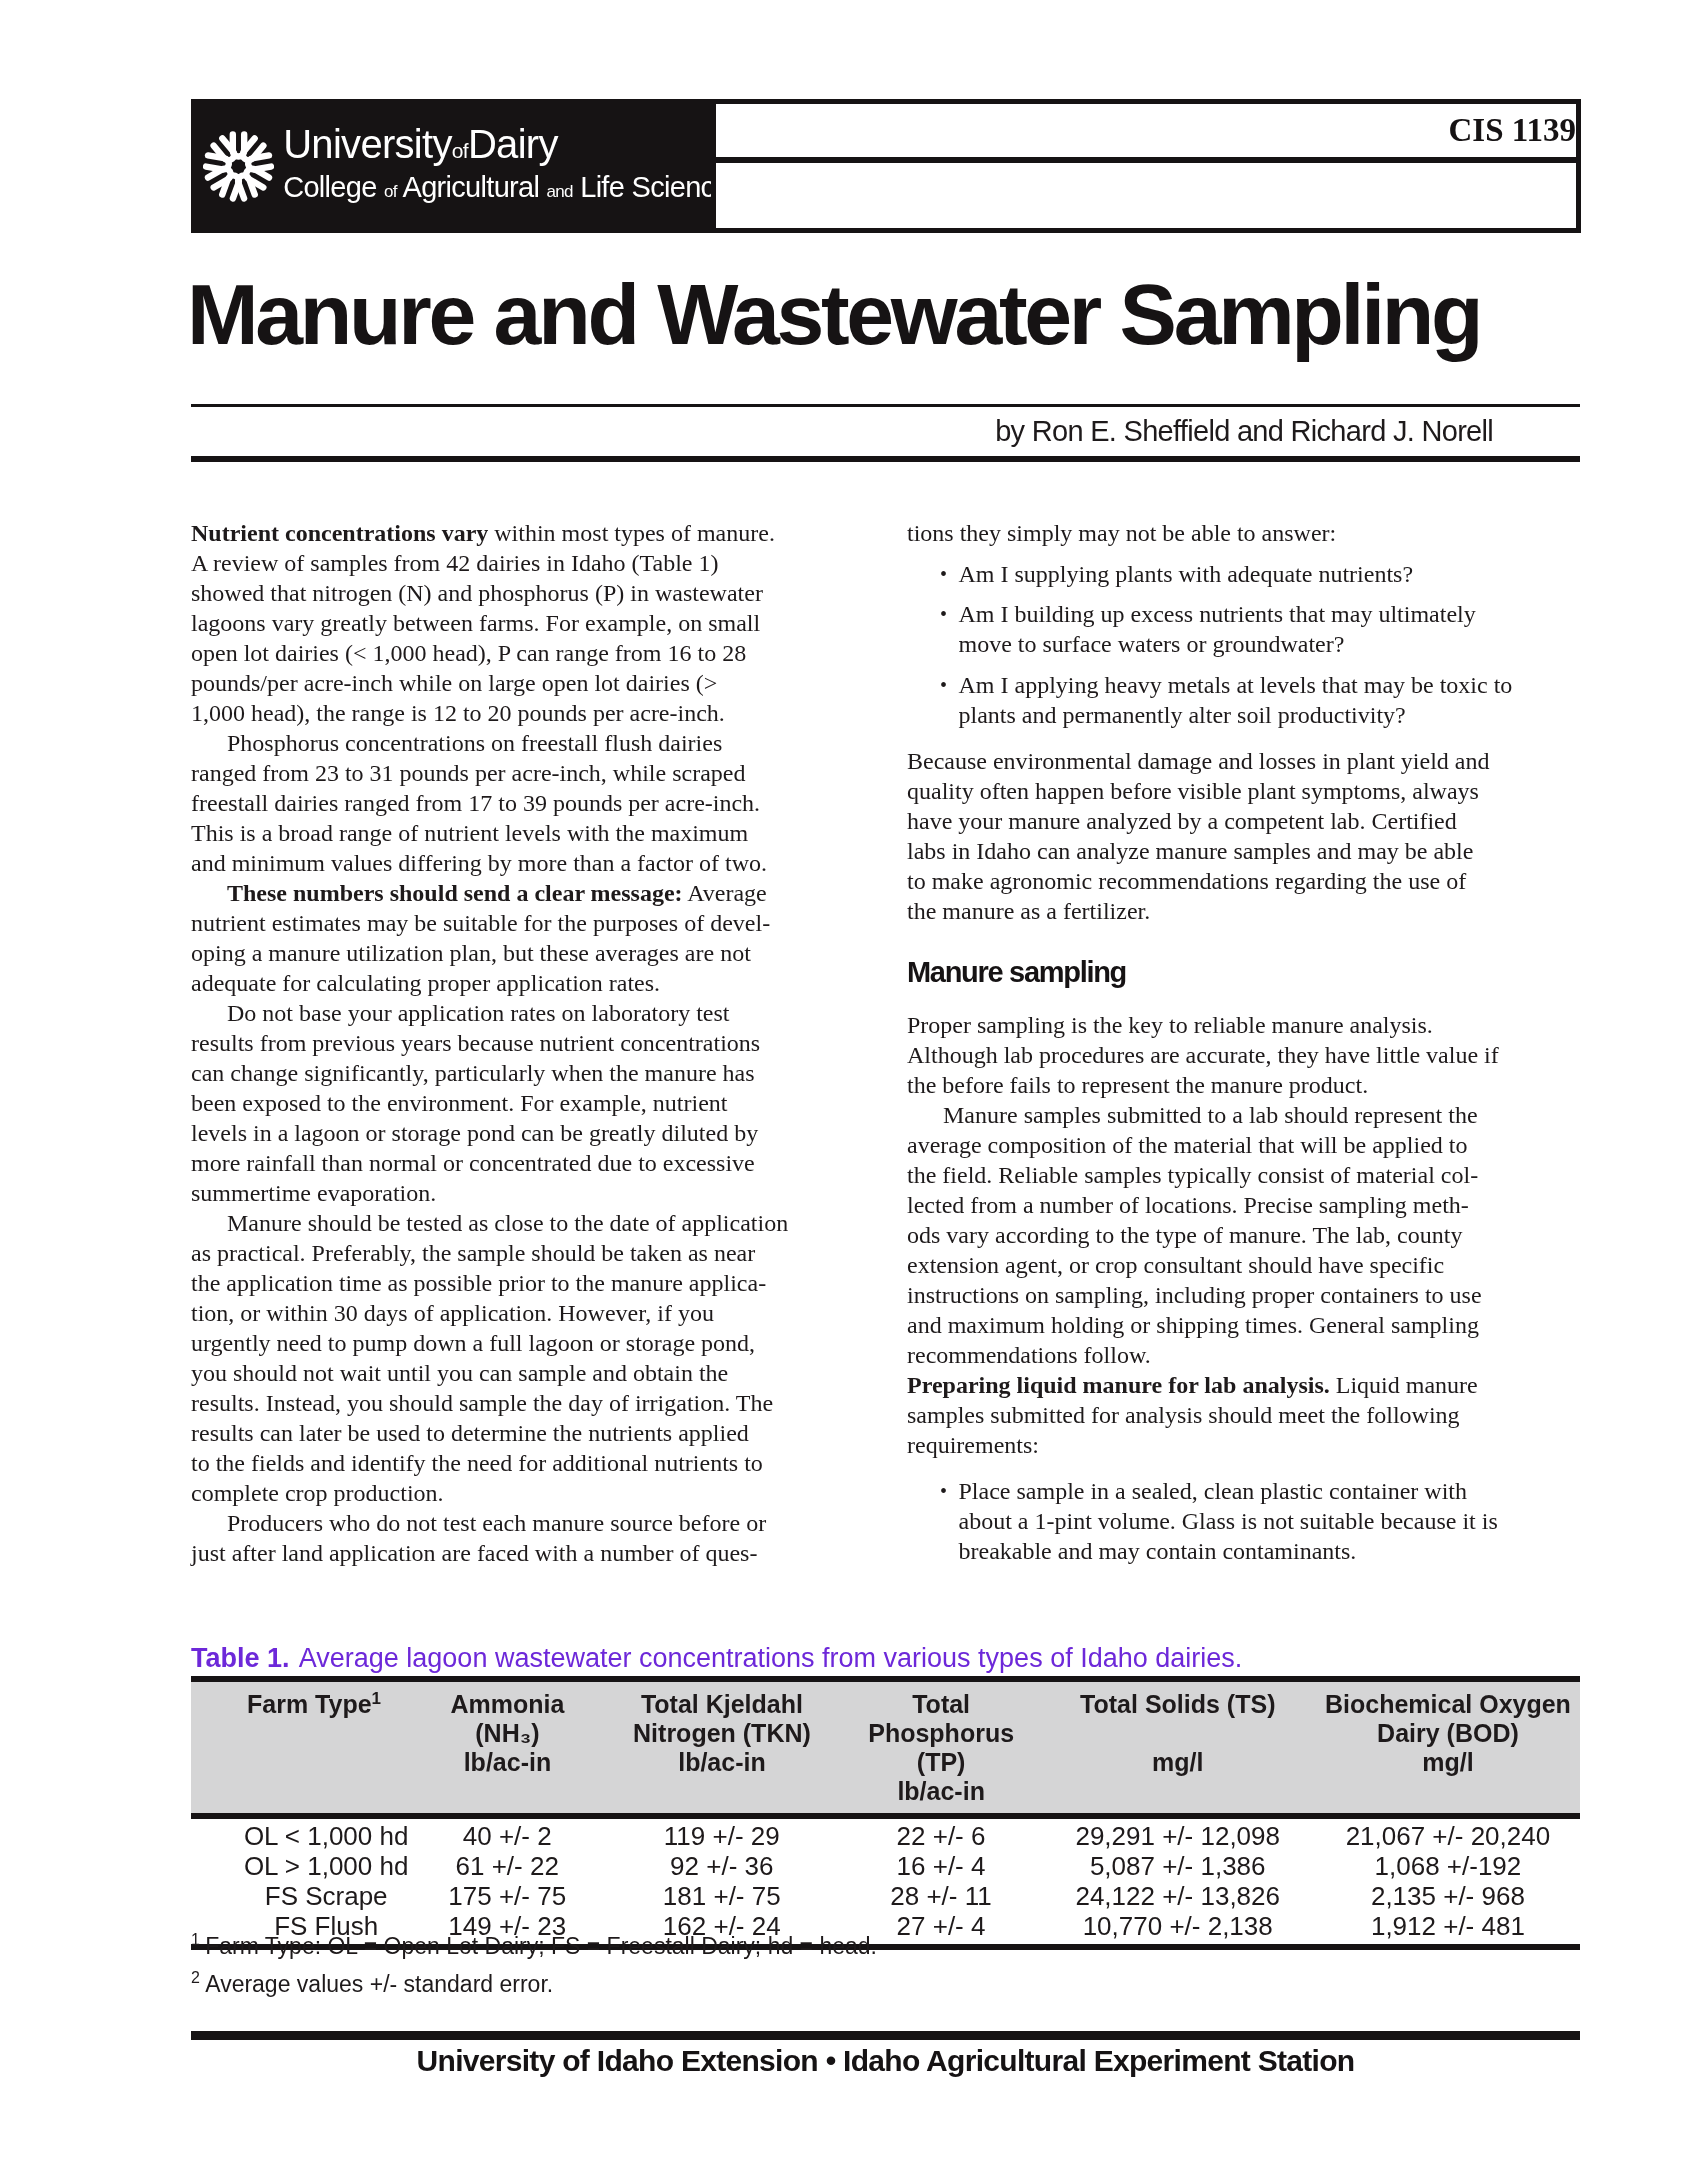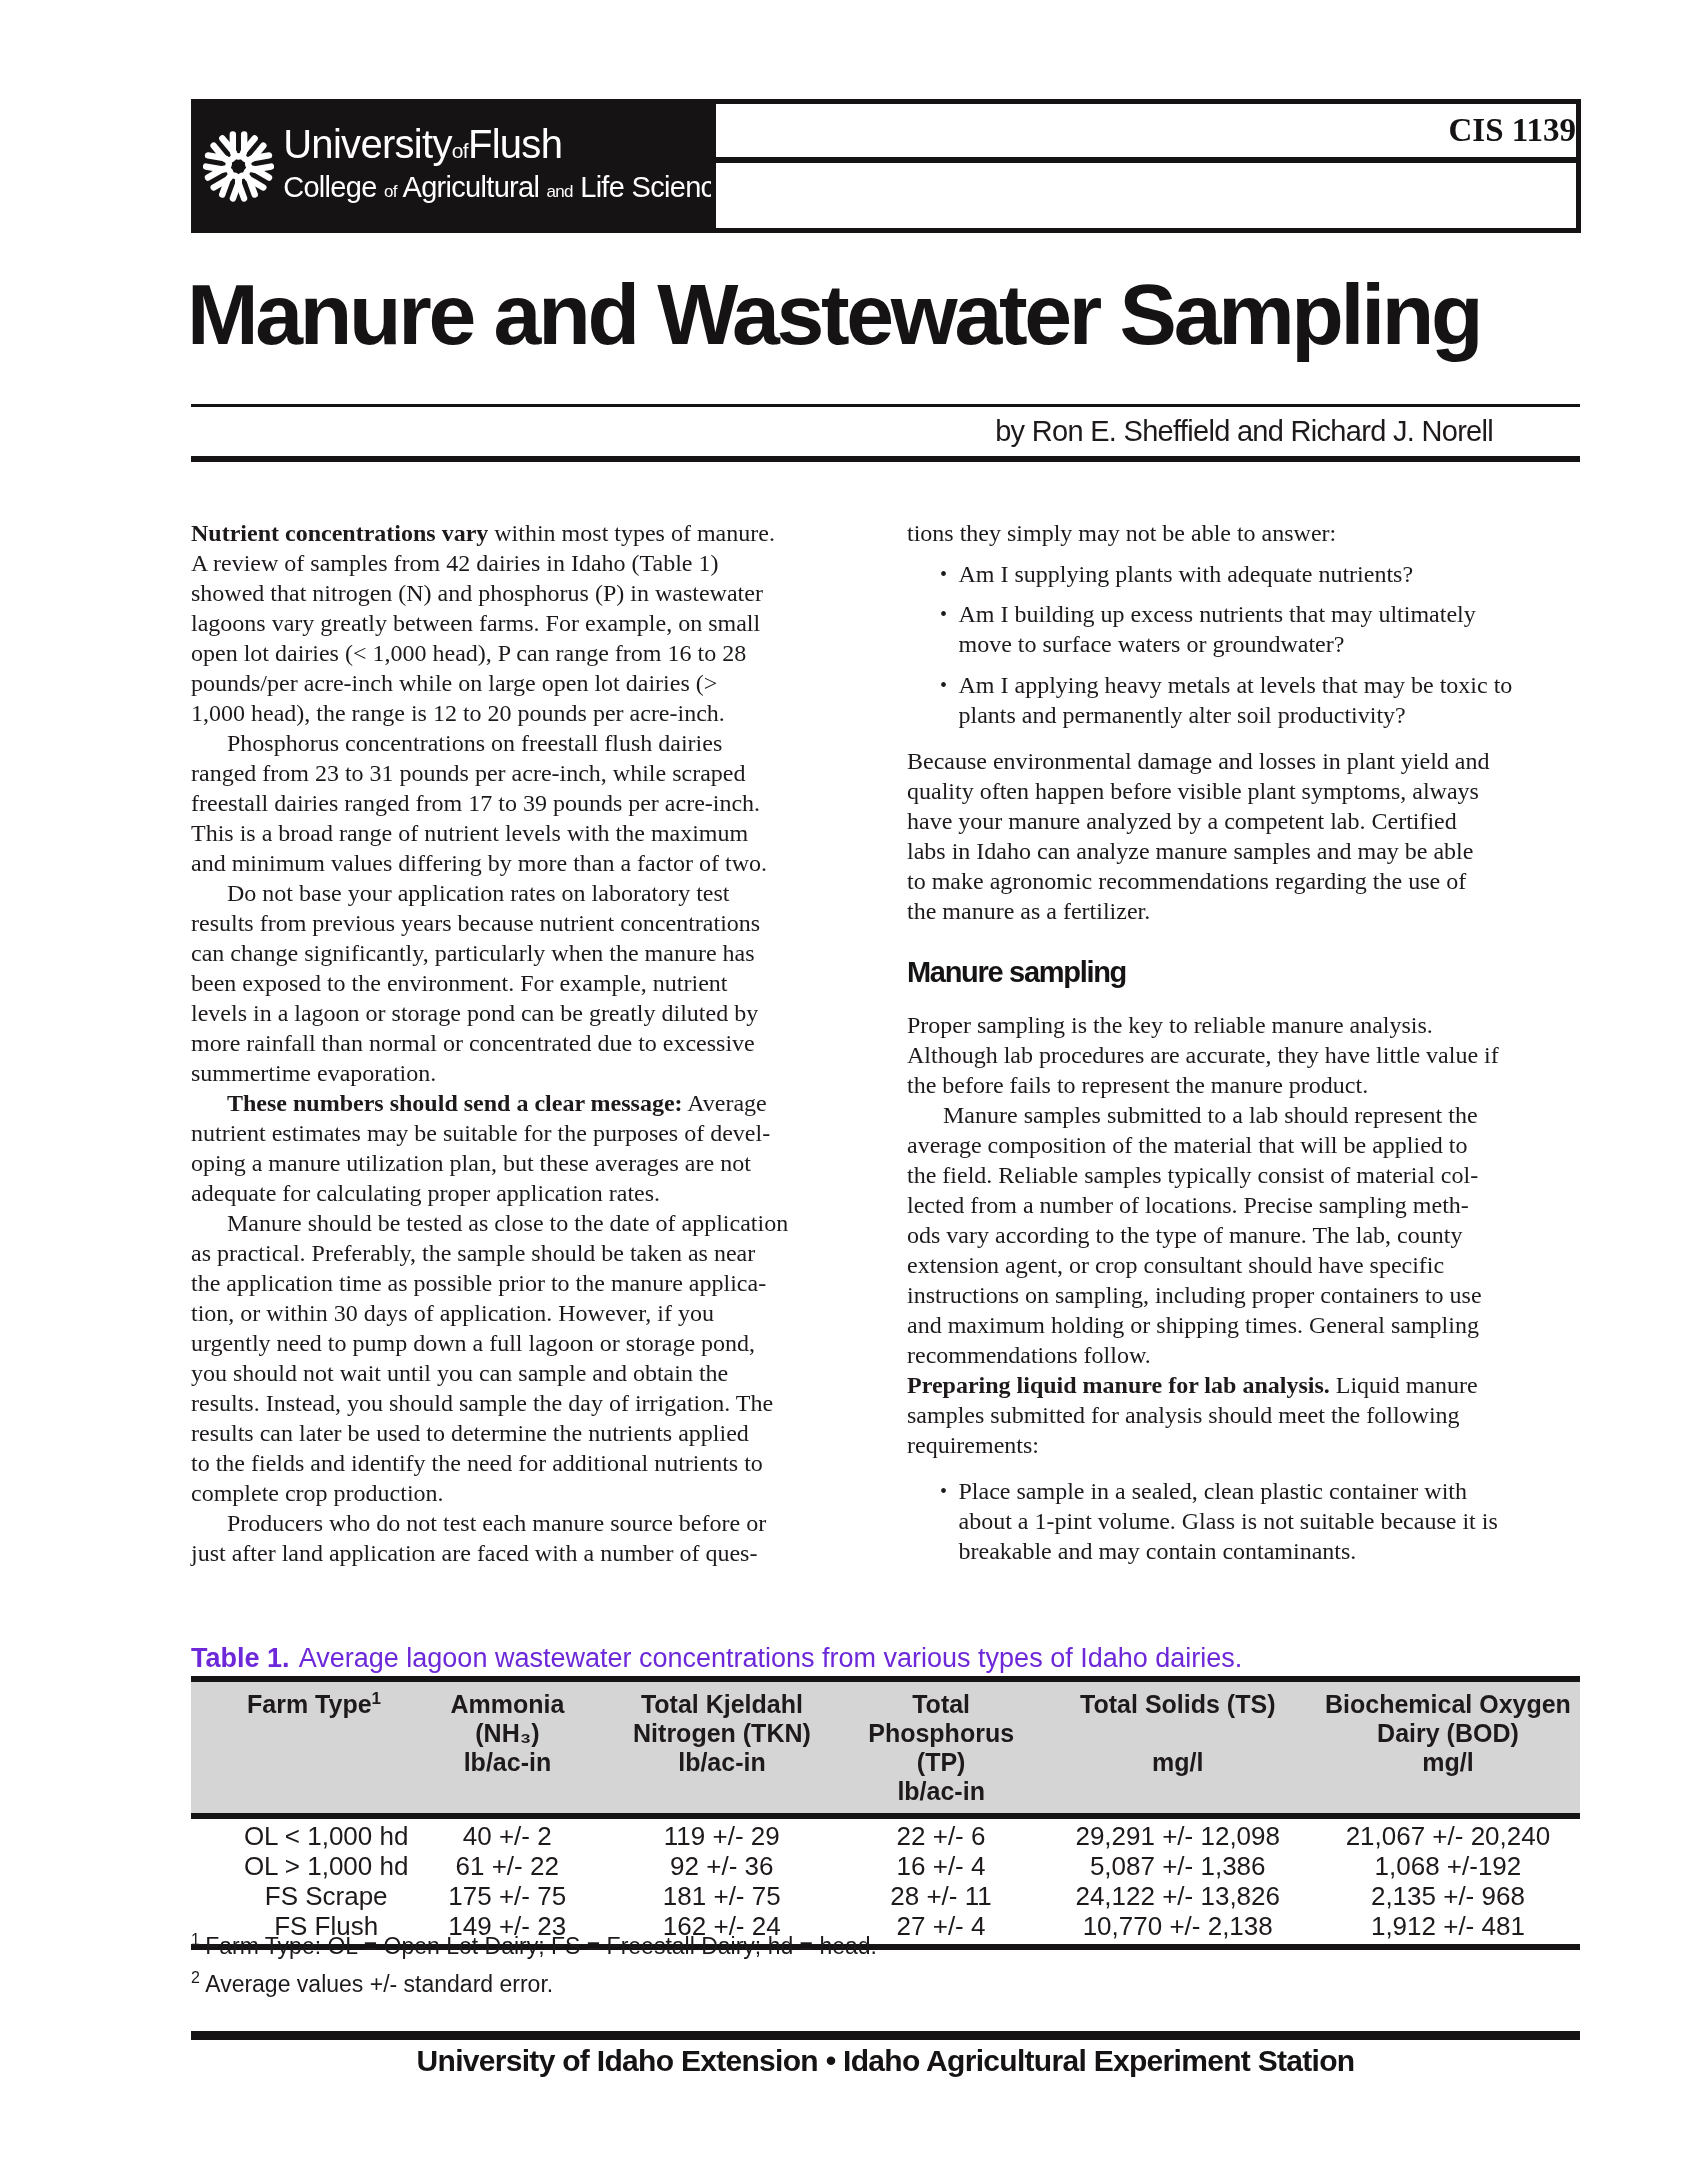--- a/index.html
+++ b/index.html
@@ -85,21 +85,21 @@
       <use href="#ray" transform="rotate(40 50 50)"></use>
       <use href="#ray" transform="rotate(80 50 50)"></use>
       <use href="#ray" transform="rotate(120 50 50)"></use>
       <use href="#ray" transform="rotate(160 50 50)"></use>
       <use href="#ray" transform="rotate(200 50 50)"></use>
       <use href="#ray" transform="rotate(240 50 50)"></use>
       <use href="#ray" transform="rotate(280 50 50)"></use>
       <use href="#ray" transform="rotate(320 50 50)"></use>
     </svg>
     <div class="logo-text">
-      <div class="logo-l1"><span>University</span><span class="logo-sm">of</span><span>Flush</span></div>
+      <div class="logo-l1"><span>University</span><span class="logo-sm">of</span><span>Dairy</span></div>
       <div class="logo-l2"><span>College</span> <span class="logo-sm2">of</span> <span>Agricultural</span> <span class="logo-sm2">and</span> <span>Life Sciences</span></div>
     </div>
   </div>
 
   <div class="cis-box">
     <div class="cis-row">
       <span class="cis-num">CIS 1139</span>
     </div>
   </div>
 
@@ -114,31 +114,31 @@
 showed that nitrogen (N) and phosphorus (P) in wastewater
 lagoons vary greatly between farms. For example, on small
 open lot dairies (&lt; 1,000 head), P can range from 16 to 28
 pounds/per acre-inch while on large open lot dairies (&gt;
 1,000 head), the range is 12 to 20 pounds per acre-inch.</span></p>
     <p class="ind"><span class="pre">Phosphorus concentrations on freestall flush dairies
 ranged from 23 to 31 pounds per acre-inch, while scraped
 freestall dairies ranged from 17 to 39 pounds per acre-inch.
 This is a broad range of nutrient levels with the maximum
 and minimum values differing by more than a factor of two.</span></p>
+    <p class="ind"><span class="lead">These numbers should send a clear message:</span><span class="pre"> Average
+nutrient estimates may be suitable for the purposes of devel-
+oping a manure utilization plan, but these averages are not
+adequate for calculating proper application rates.</span></p>
     <p class="ind"><span class="pre">Do not base your application rates on laboratory test
 results from previous years because nutrient concentrations
 can change significantly, particularly when the manure has
 been exposed to the environment. For example, nutrient
 levels in a lagoon or storage pond can be greatly diluted by
 more rainfall than normal or concentrated due to excessive
 summertime evaporation.</span></p>
-    <p class="ind"><span class="lead">These numbers should send a clear message:</span><span class="pre"> Average
-nutrient estimates may be suitable for the purposes of devel-
-oping a manure utilization plan, but these averages are not
-adequate for calculating proper application rates.</span></p>
     <p class="ind"><span class="pre">Manure should be tested as close to the date of application
 as practical. Preferably, the sample should be taken as near
 the application time as possible prior to the manure applica-
 tion, or within 30 days of application. However, if you
 urgently need to pump down a full lagoon or storage pond,
 you should not wait until you can sample and obtain the
 results. Instead, you should sample the day of irrigation. The
 results can later be used to determine the nutrients applied
 to the fields and identify the need for additional nutrients to
 complete crop production.</span></p>

